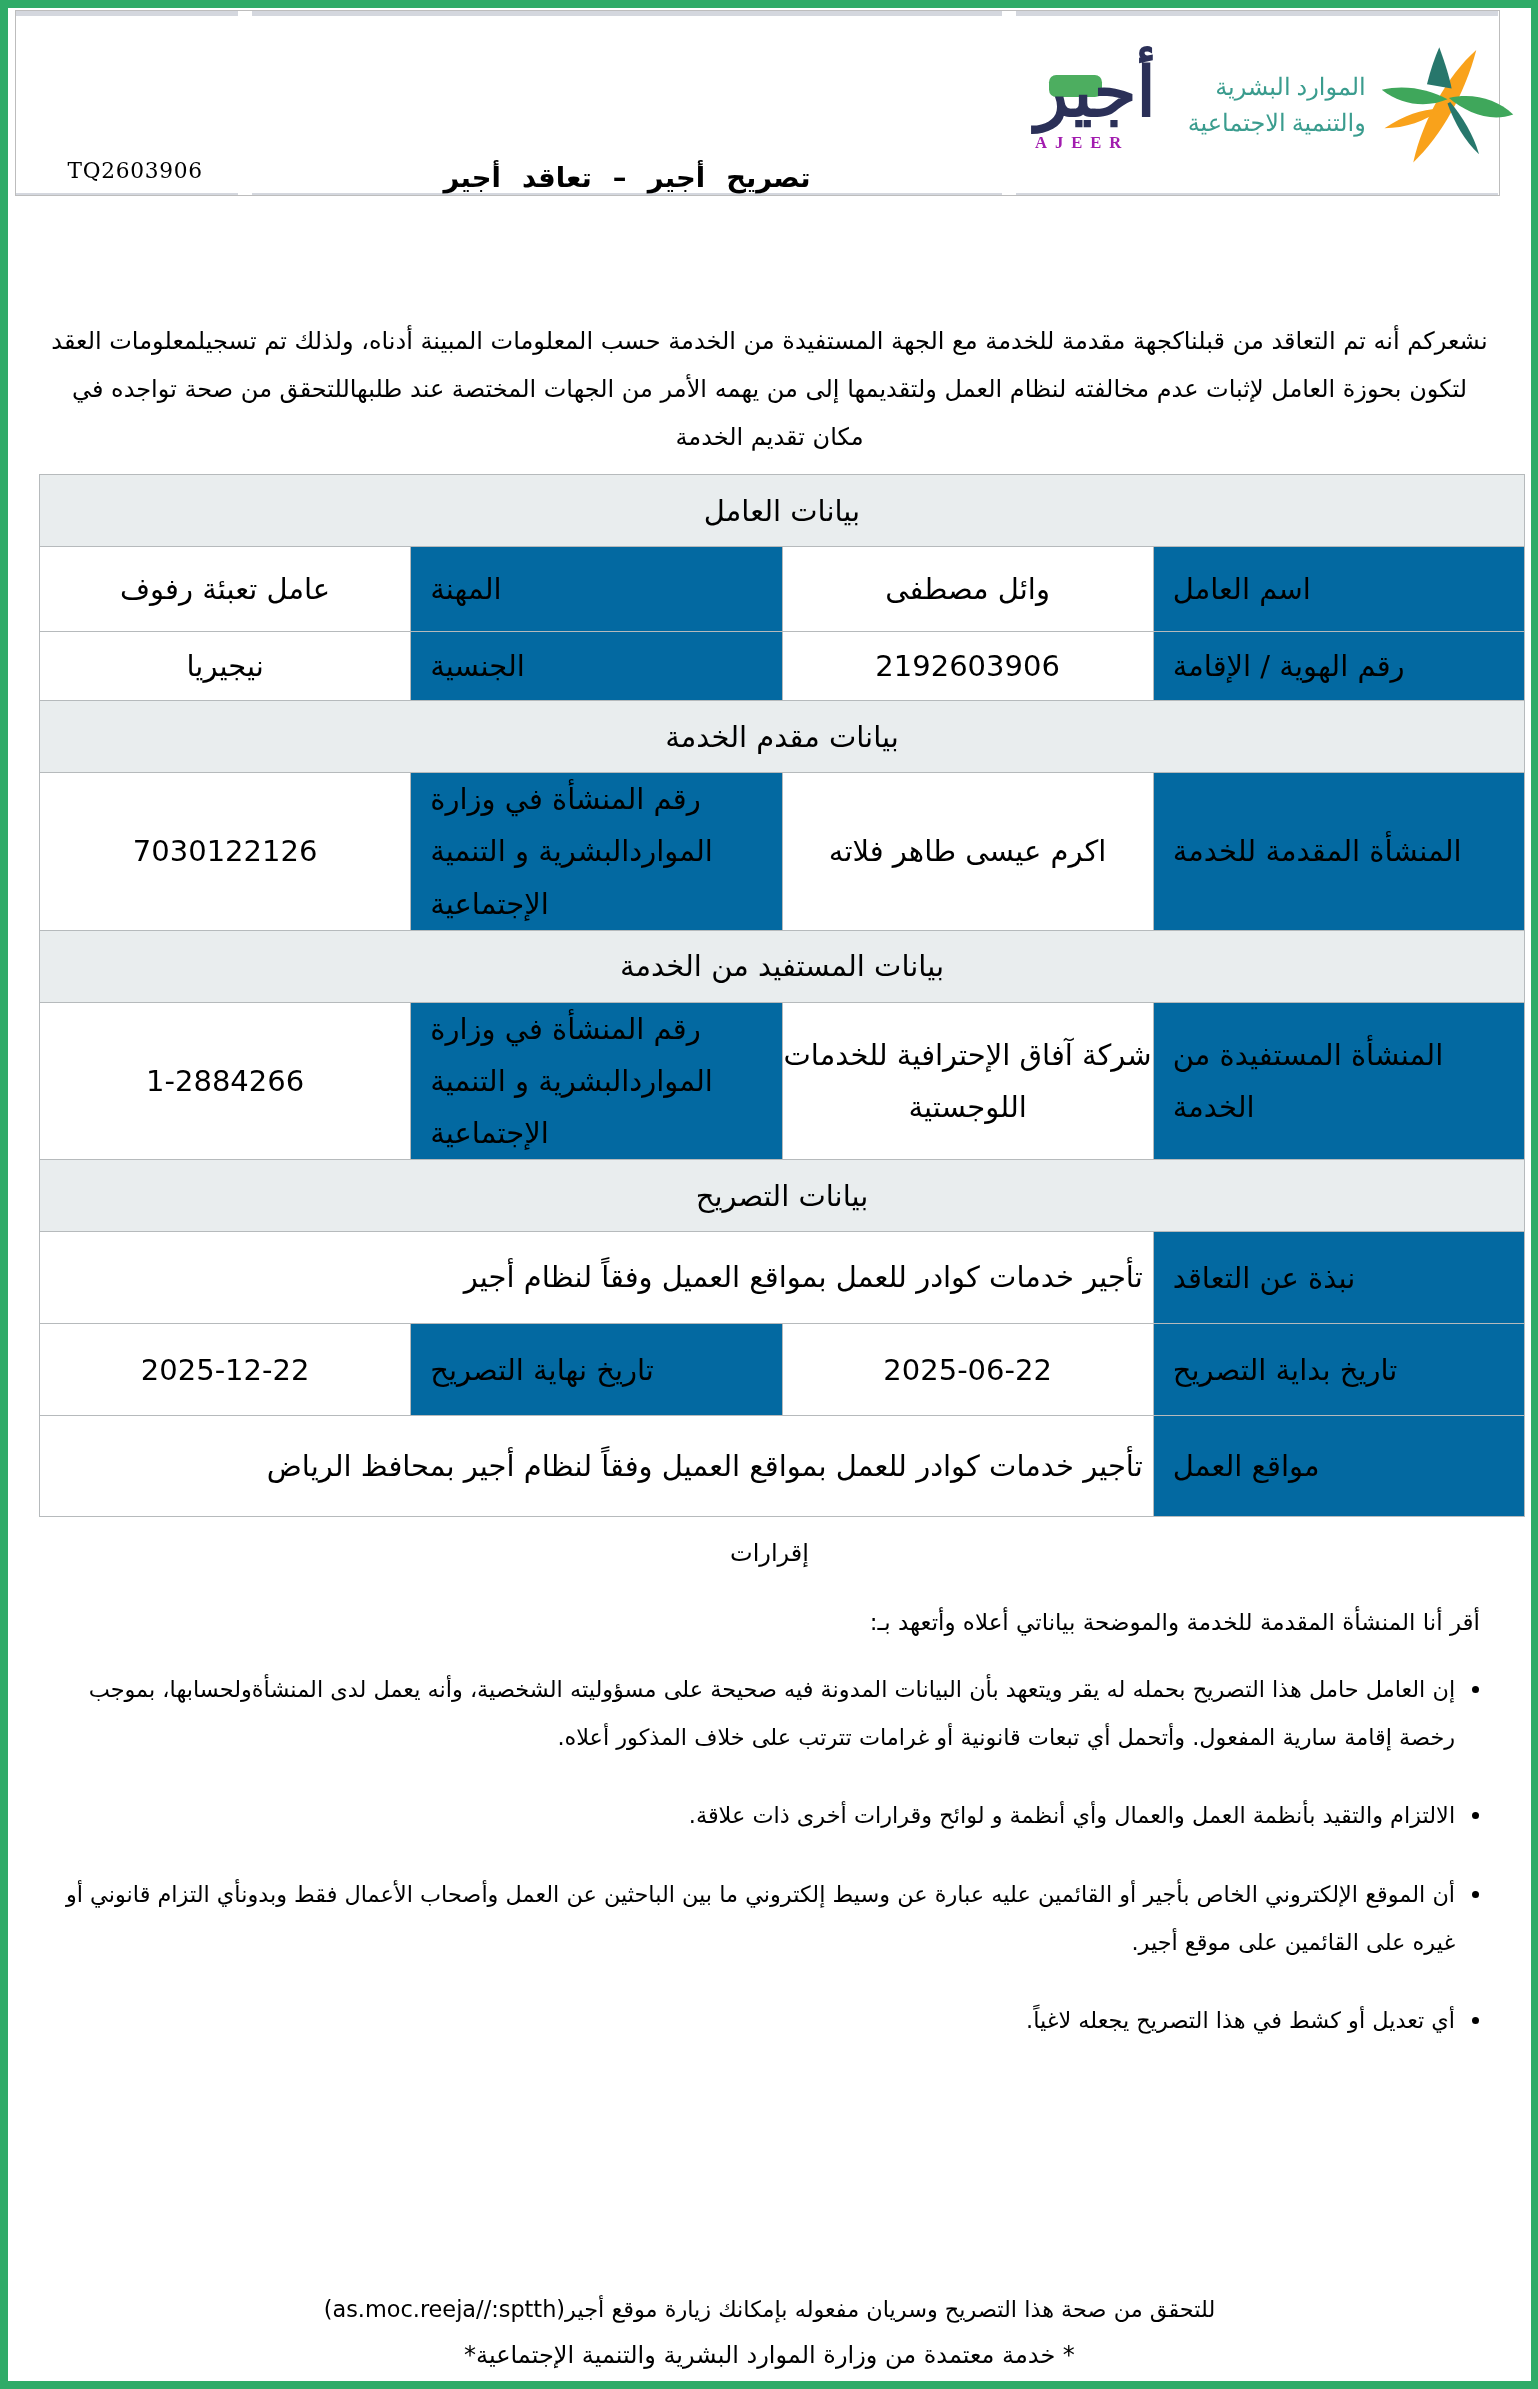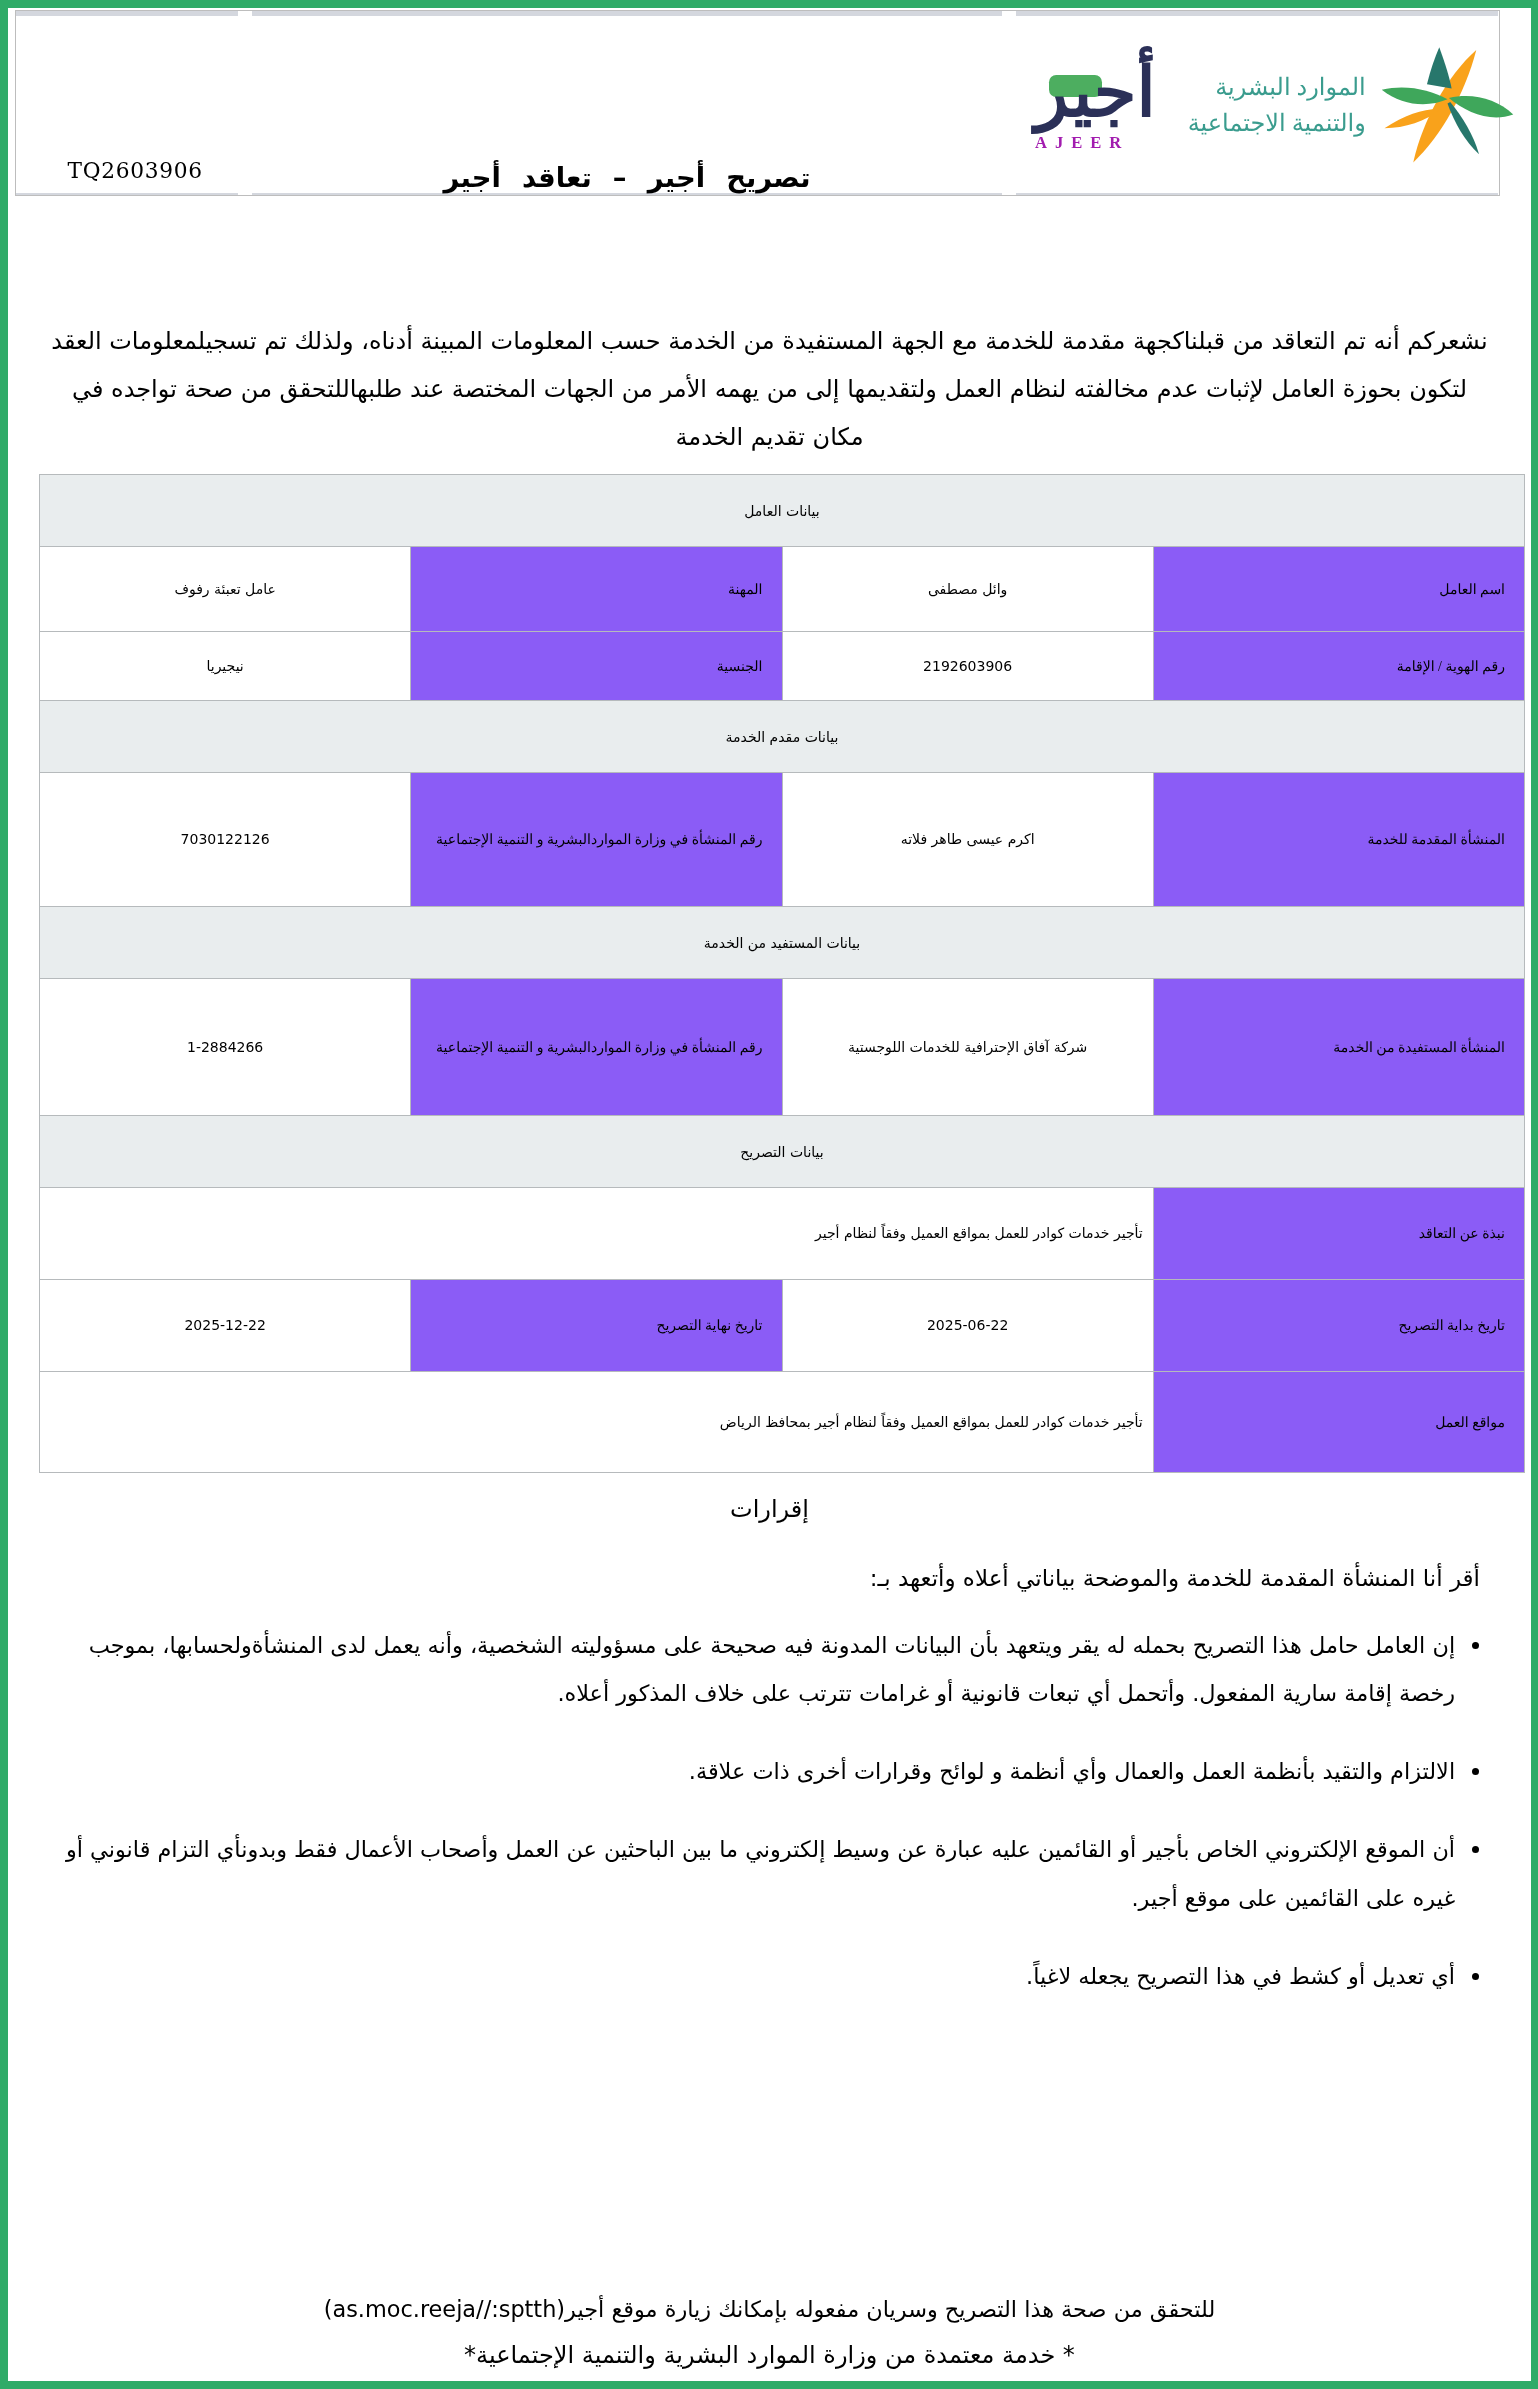--- a/index.html
+++ b/index.html
@@ -63,28 +63,28 @@
     direction:rtl;
     border-collapse:collapse;
     margin:13px 5.8px 0 31px;
     width:1486px;
     table-layout:fixed;
     border:1.4px solid #a9adb0;
   }
   table.permit td{
     border:1.4px solid #b6babc;
     vertical-align:middle;
-    font-size:14px;
+    font-size:29px;
     box-sizing:border-box;
   }
   td.sec{
     background:#e9edee;text-align:center;font-size:22.4px;height:72px;
     border-top:2.2px solid #a9adb0;border-bottom:2.2px solid #a9adb0;
   }
-  td.lbl{background:#8b5cf6;text-align:right;padding:0 19px;font-size:21px;line-height:1.8;font-family:Liberation Serif, serif;}
+  td.lbl{background:#0369a1;text-align:left;padding:0 19px;font-size:21px;line-height:1.8;}
   td.val{background:#fff;text-align:center;line-height:1.8;}
   td.val-span{background:#fff;text-align:right;padding:0 10px;line-height:1.9;}
   tr.r-worker1 td{height:85px;}
   tr.r-worker2 td{height:69px;}
   tr.r-prov td{height:134px;}
   tr.r-benef td{height:137px;}
   tr.r-summary td{height:92px;}
   tr.r-dates td{height:92px;}
   tr.r-loc td{height:101px;}
   

